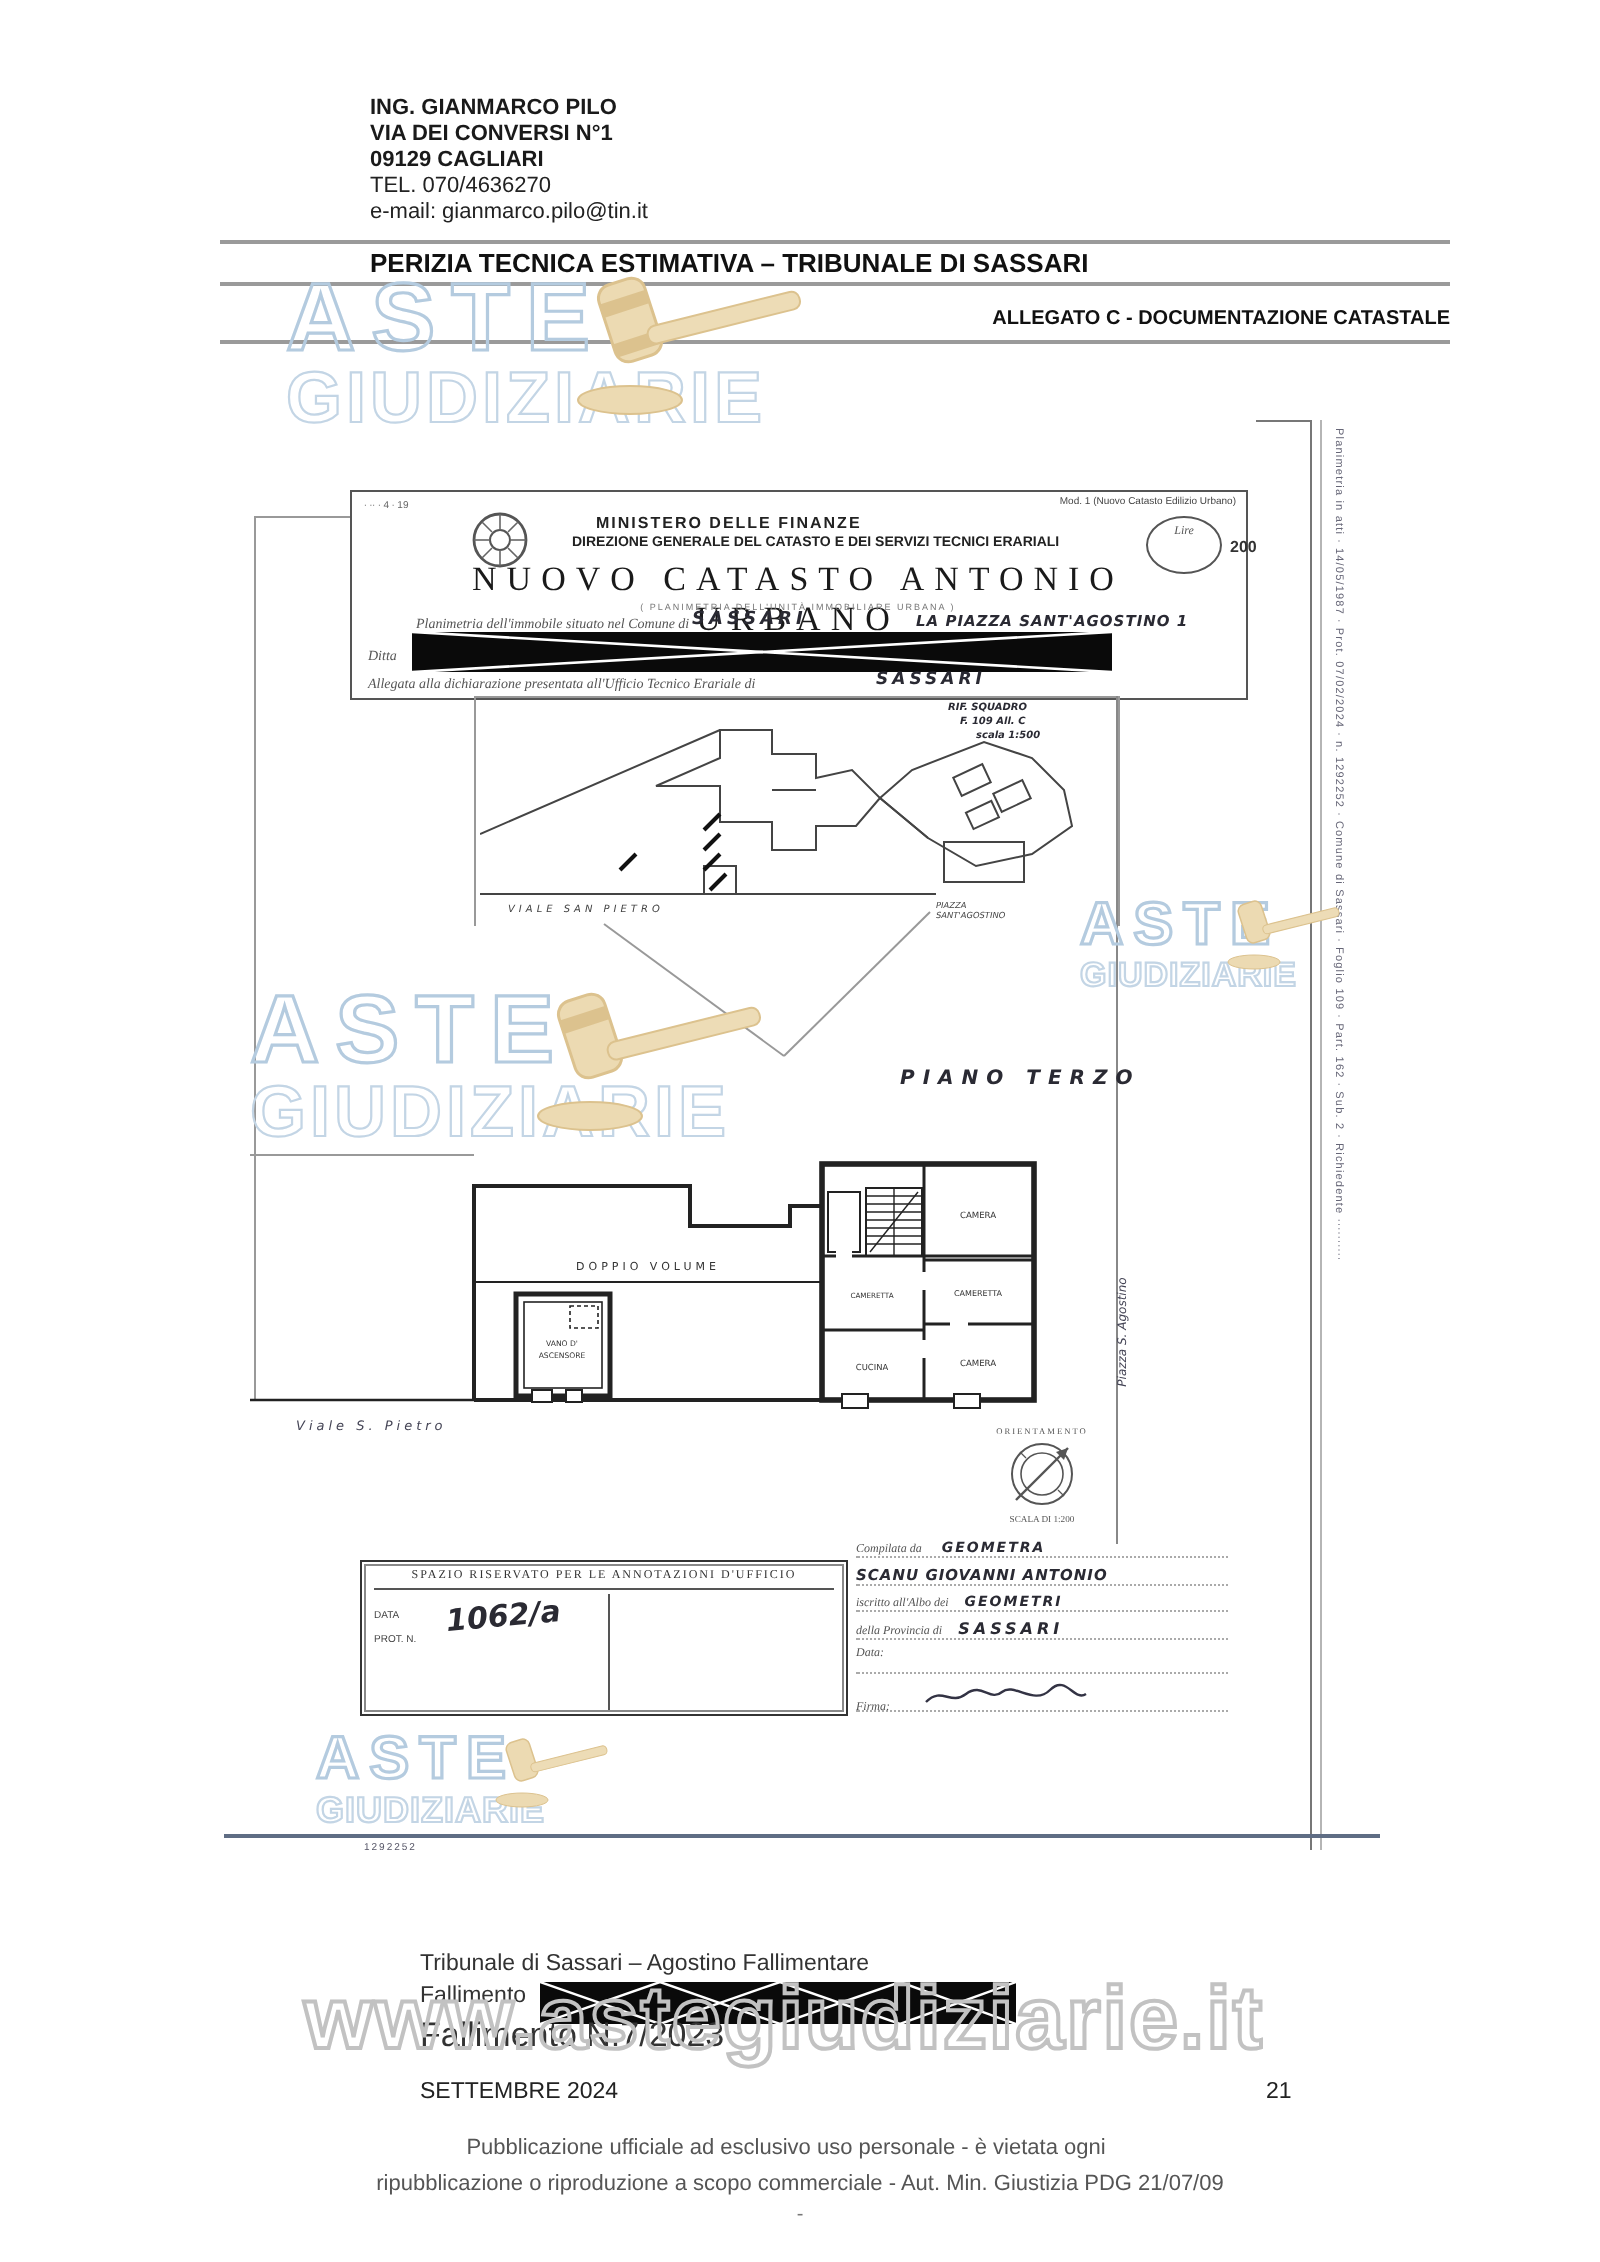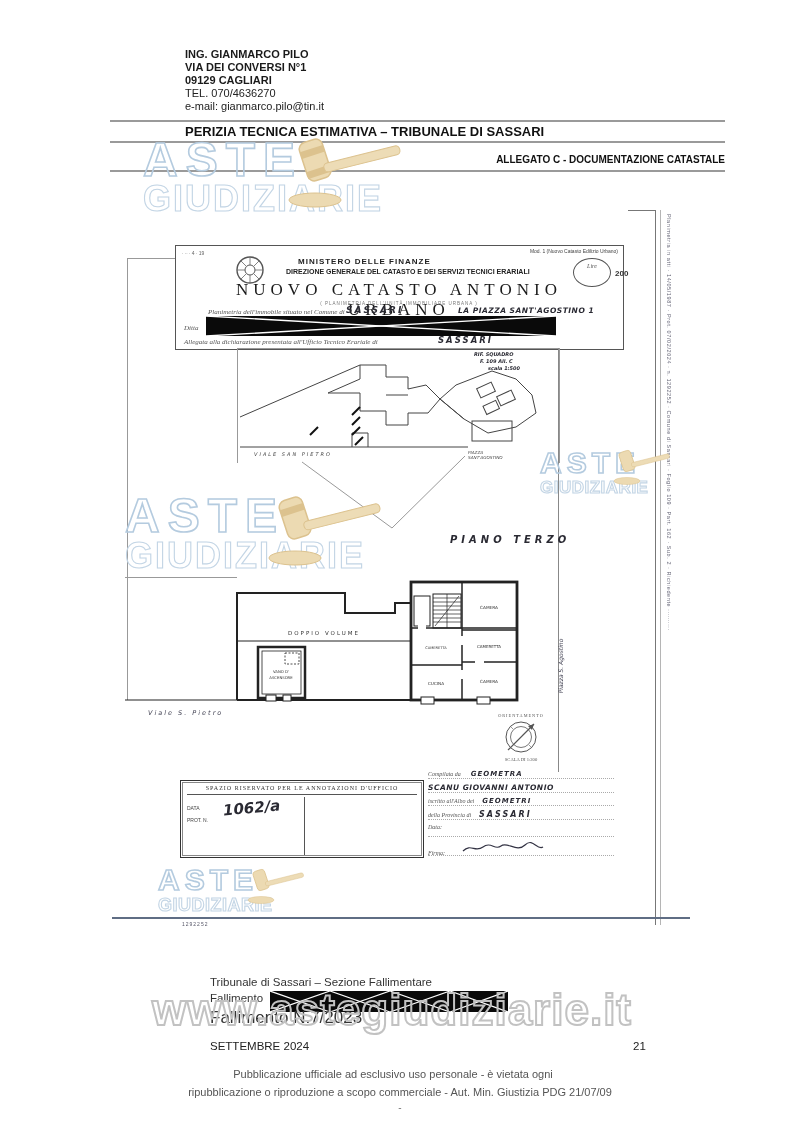--- a/index.html
+++ b/index.html
@@ -275,21 +275,21 @@
       <rect x="38" y="20" width="78" height="9" rx="4" fill="#eddcb6" stroke="#dcc28e" stroke-width="1" transform="rotate(-14 70 24)"></rect>
       <ellipse cx="30" cy="64" rx="26" ry="7" fill="#ecdab2" stroke="#dcc28e" stroke-width="1"></ellipse>
     </g>
   </svg>
   <div class="wm-txt wm-giud" style="font-size:18px;letter-spacing:0.5px;margin-top:1px;">GIUDIZIARIE</div>
 </div>
 
 <div class="abs" style="left:112px;top:917px;width:578px;height:1.5px;background:#5f6d84;"></div>
 <div class="abs" style="left:182px;top:921px;font-size:5px;letter-spacing:1px;color:#556;">1292252</div>
 
-<div class="abs" style="left:210px;top:976px;font-size:11.5px;color:#333;">Tribunale di Sassari – Sezione Fallimentare</div>
+<div class="abs" style="left:210px;top:976px;font-size:11.5px;color:#333;">Tribunale di Sassari – Agostino Fallimentare</div>
 <div class="abs" style="left:210px;top:992px;font-size:11.5px;color:#333;">Fallimento</div>
 <svg class="abs" style="left:270px;top:991px;" width="238" height="21">
   <rect x="0" y="0" width="238" height="21" fill="#0a0a0a"></rect>
   <g stroke="#fff" stroke-width="1.2">
     <line x1="0" y1="0" x2="60" y2="21"></line>
       <line x1="60" y1="21" x2="120" y2="0"></line>
     <line x1="120" y1="0" x2="180" y2="21"></line>
       <line x1="180" y1="21" x2="238" y2="0"></line>
     <line x1="0" y1="21" x2="60" y2="0"></line>
       <line x1="60" y1="0" x2="120" y2="21"></line>

